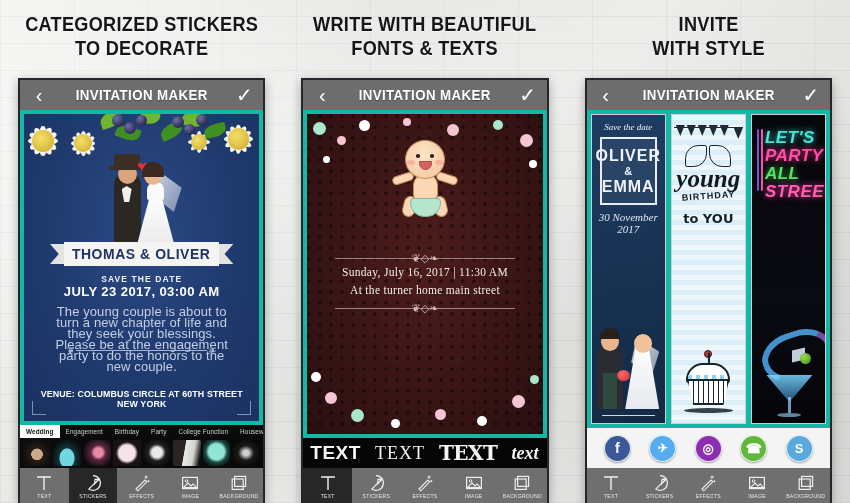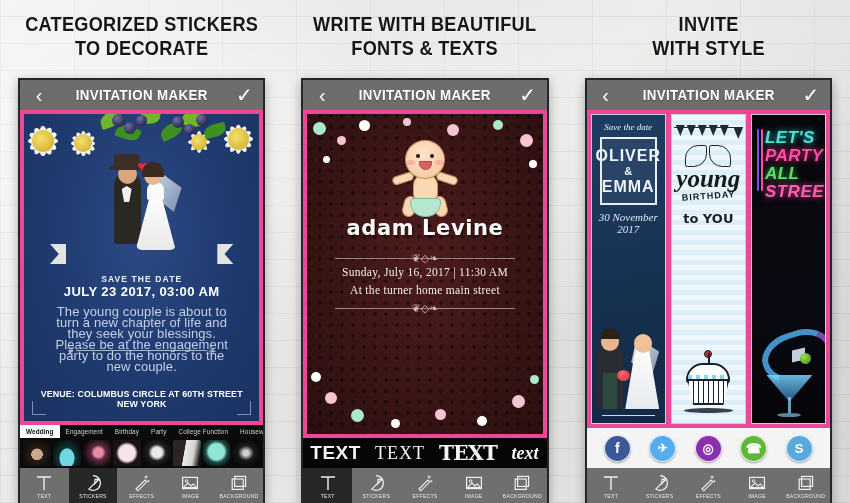--- a/index.html
+++ b/index.html
@@ -60,21 +60,21 @@
     color: #fff;
   }
   .appbar .chev, .appbar .check { width: 22px; text-align: center; font-size: 20px; line-height: 1; font-weight: 300; }
   .appbar .title {
     flex: 1; text-align: center;
     font-family: "Liberation Sans Narrow", "Liberation Sans", sans-serif;
     font-weight: 700; font-size: 14px; letter-spacing: .4px;
     transform: scaleX(.95);
     text-shadow: 0 1px 1px rgba(0,0,0,.35);
   }
-  .canvas { flex: 1 1 auto; position: relative; background: #ec4899; overflow: hidden; }
+  .canvas { flex: 1 1 auto; position: relative; background: #14b8a6; overflow: hidden; }
 
   
   .wed {
     position: absolute; left: 4px; right: 4px; top: 4px; bottom: 4px;
     background: radial-gradient(ellipse at 50% 38%, #2c4a86 0%, #1f3a6e 55%, #1b3261 100%);
     overflow: hidden;
   }
   .wed .florals { position: absolute; top:-4px; left:0; right:0; height: 64px; }
   .daisy { position: absolute; }
   .daisy i {
@@ -430,20 +430,23 @@
             <div class="veil"></div>
               <div class="bride-dress"></div>
               <div class="bride-top"></div>
             <div class="bride-head"></div>
               <div class="bride-hair"></div>
           </div>
 
           <div class="ribbon">
             <div class="tail l"></div>
               <div class="tail r"></div>
+            <div class="mid">
+                <span>THOMAS &amp; OLIVER</span>
+              </div>
           </div>
 
           <div class="wed-save">SAVE THE DATE</div>
           <div class="wed-date">JULY 23 2017, 03:00 AM</div>
           <div class="wed-body">The young couple is about to turn a new chapter of life and they seek your blessings. Please be at the engagement party to do the honors to the new couple.</div>
 
           <div class="divider">
             <div class="orn l">❦</div>
               <div class="bar"></div>
               <div class="dots">···</div>
@@ -570,21 +573,20 @@
               <div class="bleg r"></div>
             <div class="bdiaper"></div>
             <div class="bhead"></div>
             <div class="bcheek l"></div>
               <div class="bcheek r"></div>
             <div class="beye l"></div>
               <div class="beye r"></div>
             <div class="bmouth"></div>
           </div>
 
-          <div class="bname">adam Levine</div>
           <div class="bdiv" style="top:140px">
               <div class="bar"></div>
               <div class="orn">❦◇❧</div>
             </div>
           <div class="bline1" style="top:152px">Sunday, July 16, 2017 | 11:30 AM</div>
           <div class="bline2" style="top:170px">At the turner home main street</div>
           <div class="bdiv" style="top:190px">
               <div class="bar"></div>
               <div class="orn">❦◇❧</div>
             </div>

